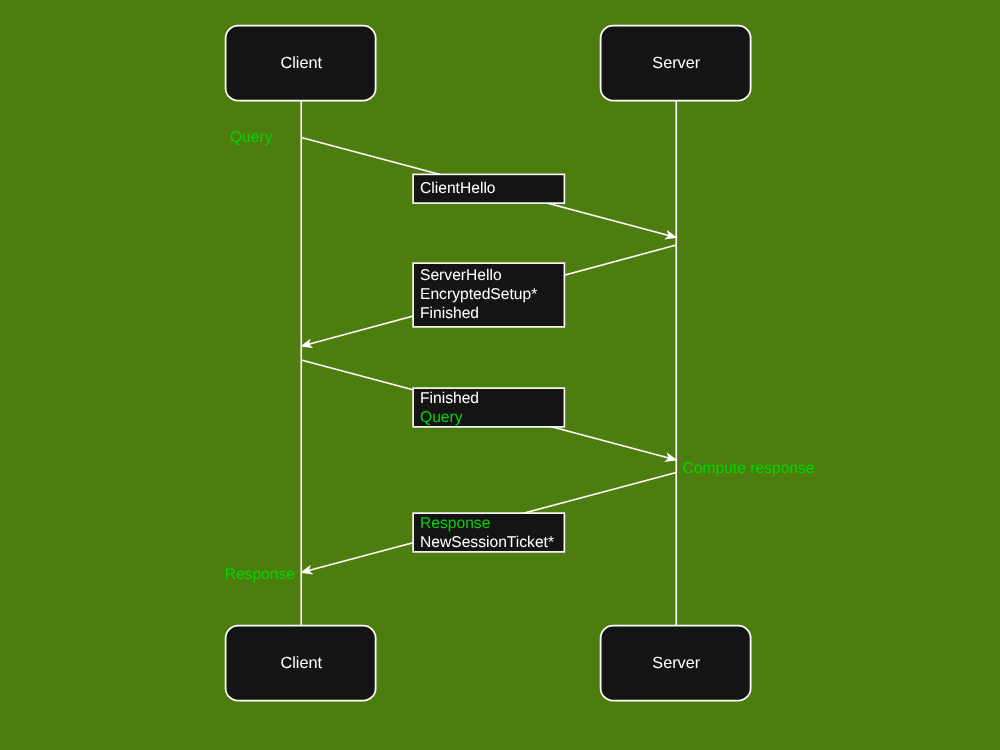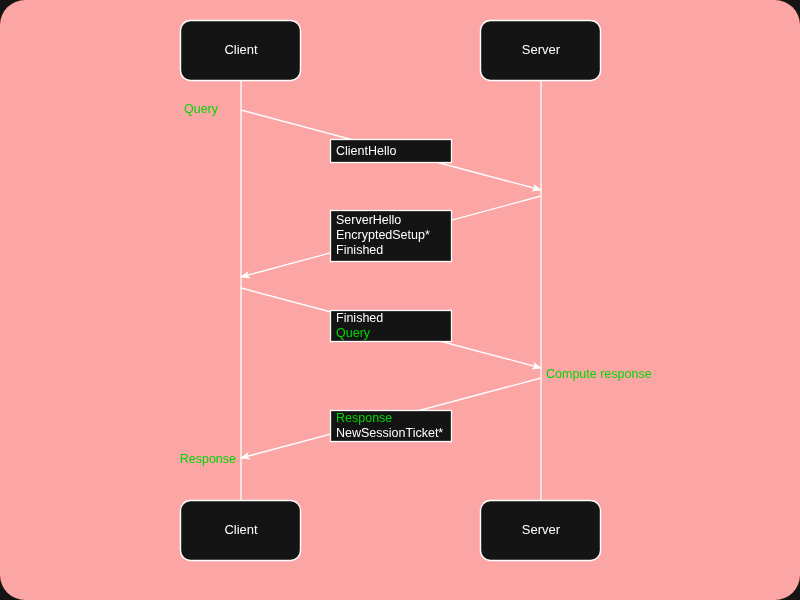--- a/index.html
+++ b/index.html
@@ -5,24 +5,23 @@
 <style>
   html, body {
     margin: 0;
     padding: 0;
     background: #141414;
   }
   #canvas {
     position: relative;
     width: 800px;
     height: 600px;
-    background: #fca5a5;
+    background: #4d7c0f;
     overflow: hidden;
     font-family: "Liberation Sans", sans-serif;
-    border-radius: 25px;
   }
   svg.diagram {
     position: absolute;
     top: 0;
     left: 0;
     width: 800px;
     height: 600px;
   }
   .actor-label {
     font-family: "Liberation Sans", sans-serif;

